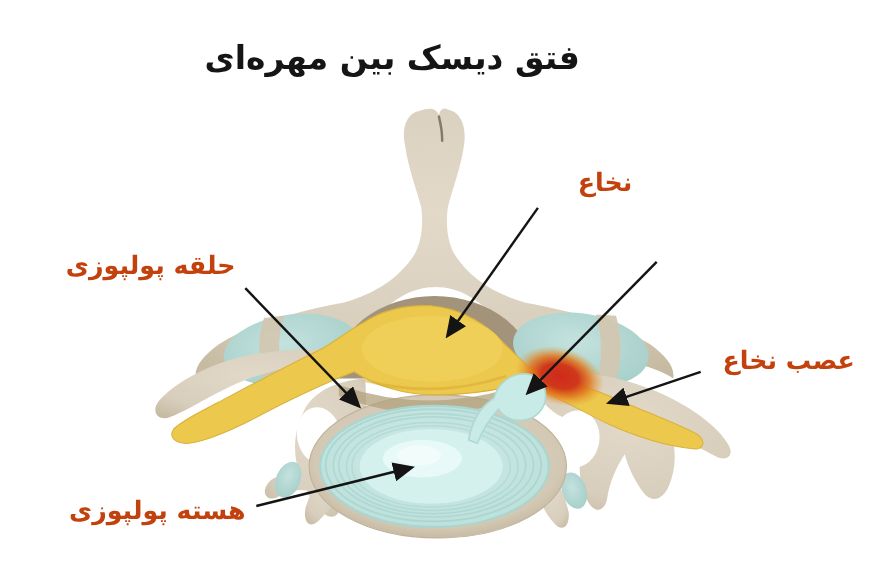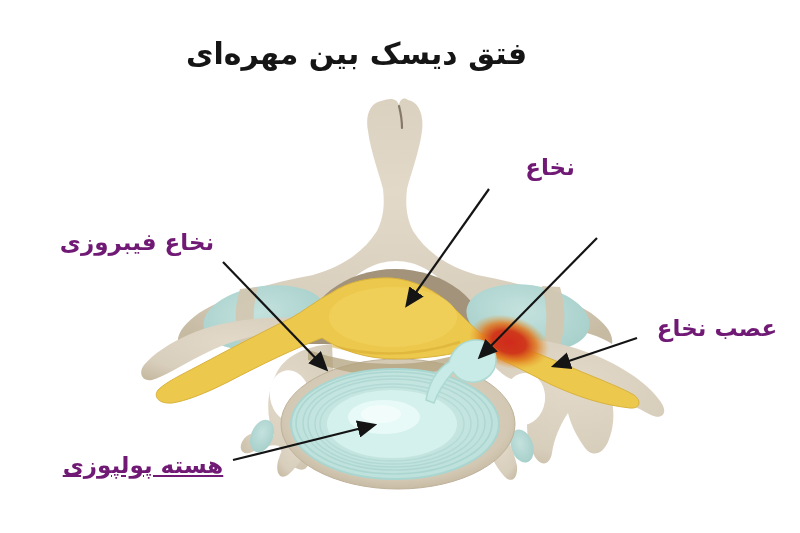--- a/index.html
+++ b/index.html
@@ -13,28 +13,28 @@
   svg.art{position:absolute;left:0;top:0;}
   .diagram-title{
     position:absolute;left:0;right:0;top:36px;
     text-align:center;
     font-size:30px;font-weight:bold;color:#151515;
     direction:rtl;white-space:nowrap;
   }
   .lbl{
     position:absolute;
     transform:translate(-50%,-50%);
-    font-size:23px;font-weight:bold;color:#701a75;
+    font-size:23px;font-weight:bold;color:#c2410c;
     direction:rtl;white-space:nowrap;
   }
   .lbl-spinal-cord    {left:550px;top:167px;}
   .lbl-herniation     {left:697px;top:232px;}
   .lbl-annulus        {left:137px;top:242px;}
   .lbl-spinal-nerve   {left:717px;top:328px;}
-  .lbl-nucleus        {left:143px;top:465px;text-decoration:underline;}
+  .lbl-nucleus        {left:143px;top:465px;}
 </style>
 </head>
 <body>
 
 <div class="stage">
 
   <svg class="art" width="800" height="533" viewBox="0 0 800 533">
     <defs>
       <radialGradient id="redGrad" cx="50%" cy="50%" r="50%">
         <stop offset="0%" stop-color="#d02a1c"></stop>
@@ -147,16 +147,16 @@
       <line x1="597" y1="238" x2="480" y2="357" marker-end="url(#ah)"></line>
       <line x1="223" y1="262" x2="326" y2="369" marker-end="url(#ah)"></line>
       <line x1="637" y1="338" x2="554" y2="366" marker-end="url(#ah)"></line>
       <line x1="233" y1="460" x2="374" y2="425" marker-end="url(#ah)"></line>
     </g>
   </svg>
 
   <div class="diagram-title">فتق دیسک بین مهره‌ای</div>
 
   <div class="lbl lbl-spinal-cord">نخاع</div>
-  <div class="lbl lbl-annulus">نخاع فیبروزی</div>
+  <div class="lbl lbl-annulus">حلقه پولپوزی</div>
   <div class="lbl lbl-spinal-nerve">عصب نخاع</div>
   <div class="lbl lbl-nucleus">هسته پولپوزی</div>
 </div>
 
 </body></html>

